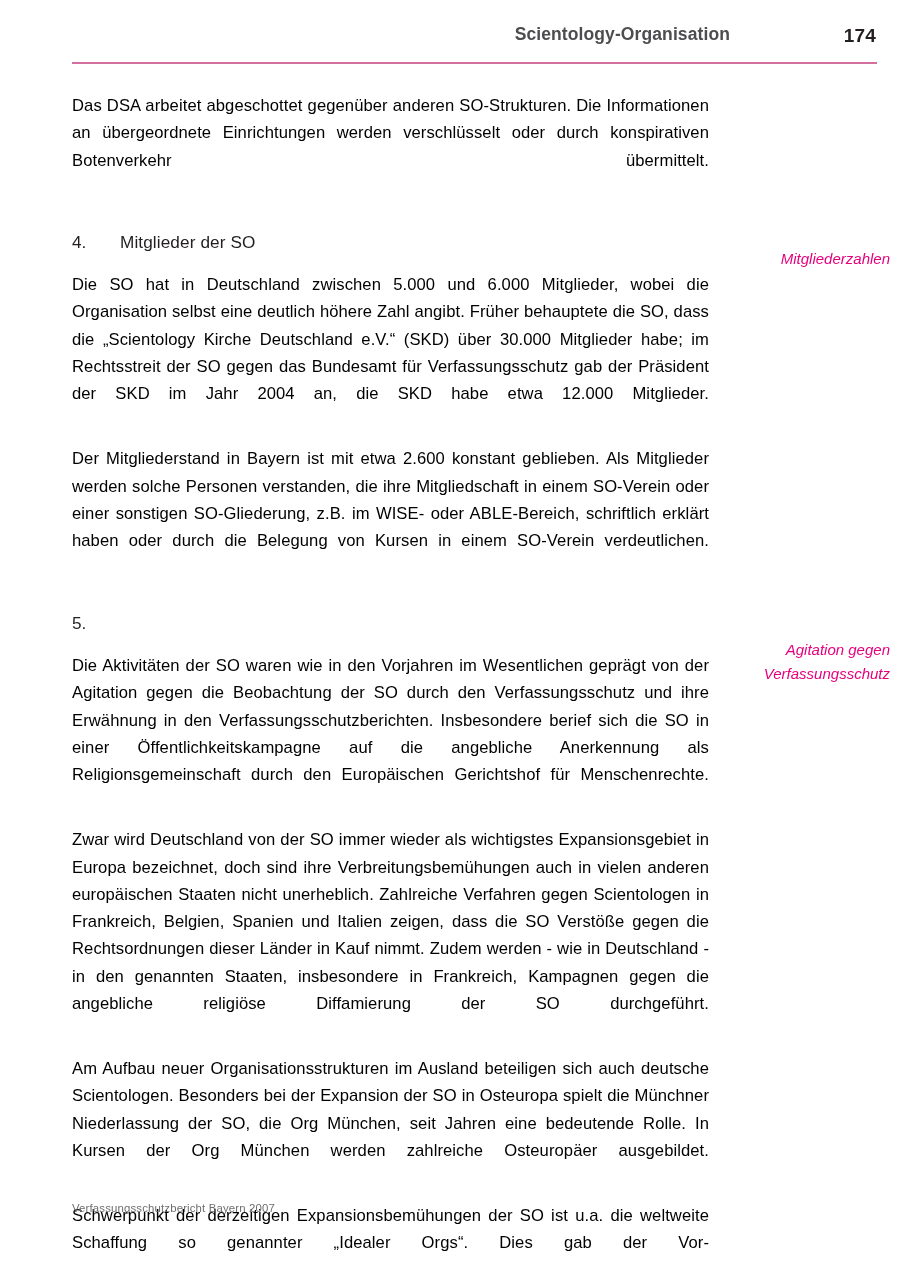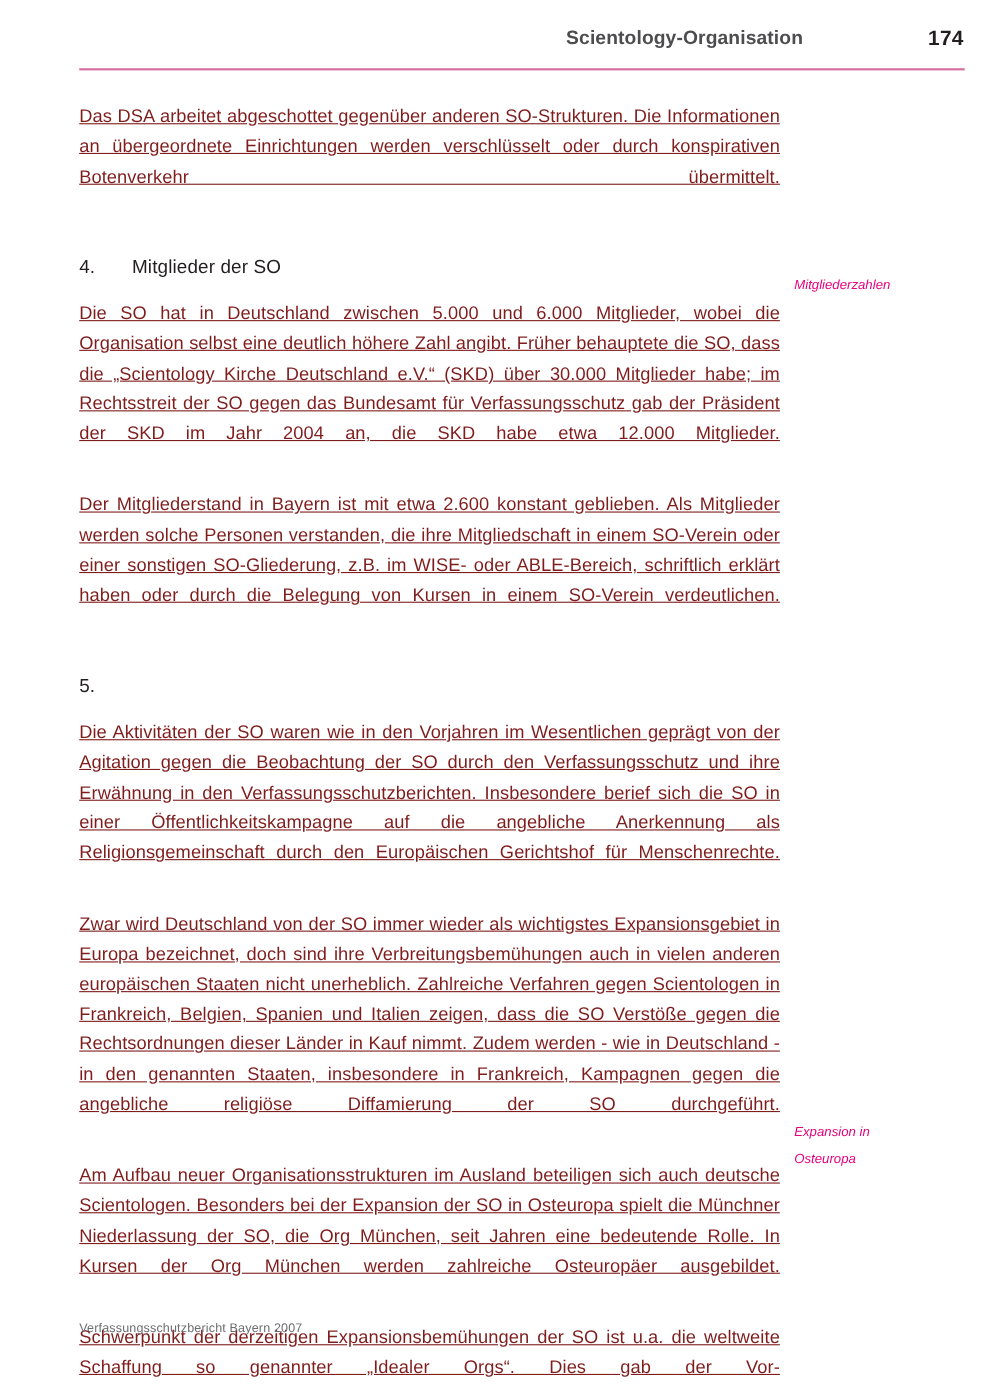--- a/index.html
+++ b/index.html
@@ -80,25 +80,24 @@
     top: 92px;
     width: 637px;
   }
 
   p.body {
     margin: 0 0 0 0;
     font-size: 16.6px;
     line-height: 27.3px;
     text-align: justify;
     text-justify: inter-word;
-    color: #7f1d1d;
+    color: #000000;
     letter-spacing: 0.005em;
     word-spacing: 0.01em;
     hyphens: manual;
-    text-decoration: underline;
   }
 
   p.body + p.body {
     margin-top: 10.5px;
   }
 
   
   p.body::after {
     content: "";
     display: inline-block;
@@ -126,25 +125,25 @@
   }
 
   .gap-before-heading { height: 28px; }
   .gap-after-heading  { height: 15px; }
 
   
   .margin-note {
     position: absolute;
     left: 722px;
     width: 168px;
-    font-size: 12px;
+    font-size: 15px;
     line-height: 24px;
     font-style: italic;
     color: #e6007e;
-    text-align: left;
+    text-align: right;
   }
 
   .margin-note .line { display: block; white-space: nowrap; }
 
   
   .footer {
     position: absolute;
     left: 72px;
     bottom: 56px;
     font-size: 11.4px;
@@ -198,22 +197,22 @@
     <p class="body">Am Aufbau neuer Organisationsstrukturen im Ausland beteiligen sich auch deutsche Scientologen. Besonders bei der Expansion der SO in Osteuropa spielt die Münchner Niederlassung der SO, die Org München, seit Jahren eine bedeutende Rolle. In Kursen der Org München werden zahlreiche Osteuropäer ausgebildet.</p>
 
     <p class="body">Schwerpunkt der derzeitigen Expansionsbemühungen der SO ist u.a. die weltweite Schaffung so genannter „Idealer Orgs“. Dies gab der Vor-</p>
 
   </div>
 
   <div class="margin-note" id="note-0" style="top: 247px;">
     <span class="line">Mitgliederzahlen</span>
   </div>
 
-
-  <div class="margin-note" id="note-2" style="top: 1017px;">
-    <span class="line">Expansion in</span>
-    <span class="line">Osteuropa</span>
-  </div>
+  <div class="margin-note" id="note-1" style="top: 638px;">
+    <span class="line">Agitation gegen</span>
+    <span class="line">Verfassungsschutz</span>
+  </div>
+
 
 
   <div class="footer">Verfassungsschutzbericht Bayern 2007</div>
 
 </div>
 
 </body></html>

